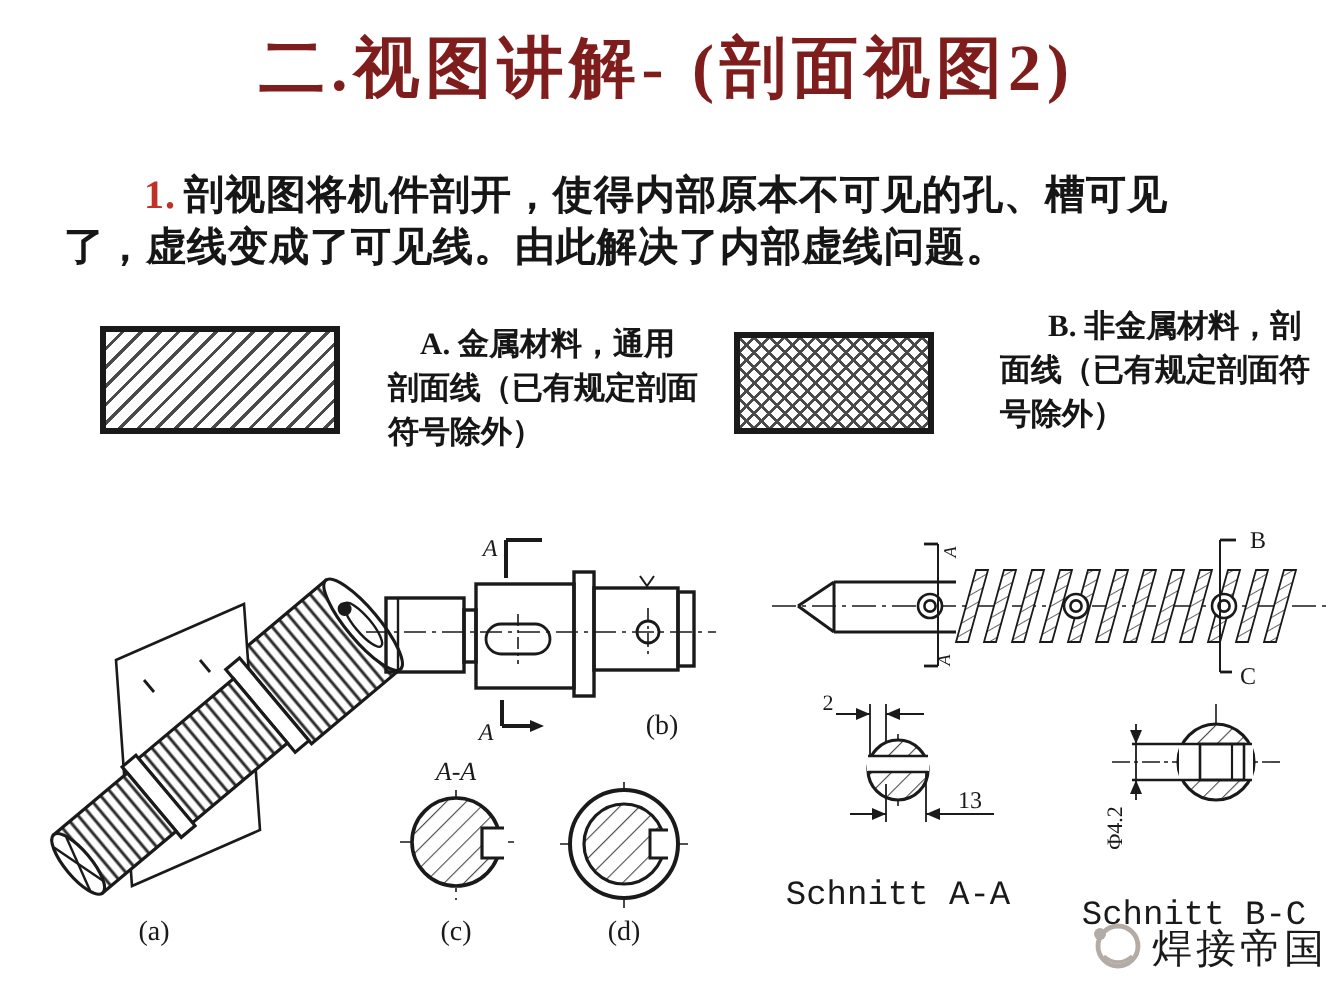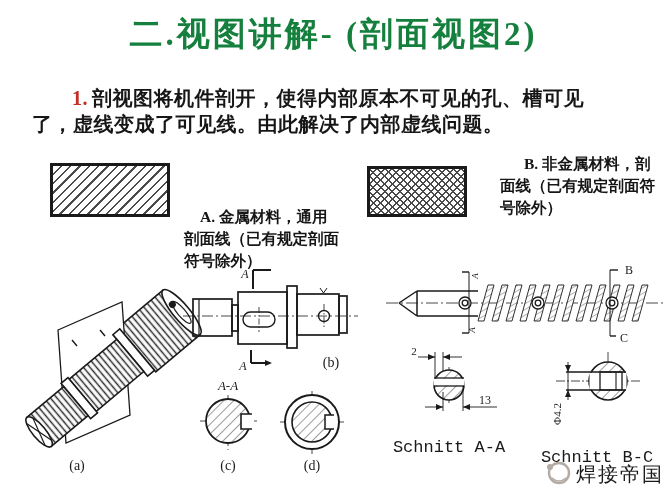--- a/index.html
+++ b/index.html
@@ -2,21 +2,21 @@
 <html><head>
 <meta charset="utf-8">
 <style>
   html,body{margin:0;padding:0;background:#e9e9e9;}
   #slide{
     position:relative;width:667px;height:500px;background:#ffffff;
     overflow:hidden;font-family:"Liberation Serif","DejaVu Serif",serif;color:#1a1a1a;
   }
   .title{
     position:absolute;top:12px;left:0;width:100%;text-align:center;
-    font-size:33px;font-weight:bold;letter-spacing:3px;color:#15803d;
+    font-size:33px;font-weight:bold;letter-spacing:3px;color:#7f1d1d;
   }
   .para{
     position:absolute;left:32px;top:85px;width:572px;
     font-size:20px;font-weight:600;line-height:26px;letter-spacing:.5px;
     text-indent:2em;color:#161616;
   }
   .para .num{color:#c03226;font-weight:700;padding-right:4px;}
   .swatch{position:absolute;border:3px solid #1a1a1a;box-sizing:border-box;background:#fff;}
   .swatch.metal{
     left:50px;top:163px;width:120px;height:54px;
@@ -24,21 +24,21 @@
   }
   .swatch.nonmetal{
     left:367px;top:166px;width:100px;height:51px;
     background:
       repeating-linear-gradient(45deg,transparent 0 4px,#4a4a4a 4px 5.4px),
       repeating-linear-gradient(135deg,#ffffff 0 4px,#4a4a4a 4px 5.4px);
   }
   .legend-label{
     position:absolute;font-size:15.5px;font-weight:700;line-height:22px;color:#161616;
   }
-  .legend-label.metal{left:184px;top:162px;width:158px;text-indent:16px;margin-top:44px;}
+  .legend-label.metal{left:194px;top:162px;width:158px;text-indent:16px;}
   .legend-label.nonmetal{left:500px;top:153px;width:160px;text-indent:24px;}
   svg{position:absolute;left:0;top:0;}
   svg text{font-family:"Liberation Serif","DejaVu Serif",serif;fill:#1a1a1a;}
   svg text.mono{font-family:"Liberation Mono","DejaVu Sans Mono",monospace;}
   svg text.wm{font-family:"Liberation Sans","DejaVu Sans",sans-serif;}
 </style>
 </head>
 <body>
 
 <div id="slide">

